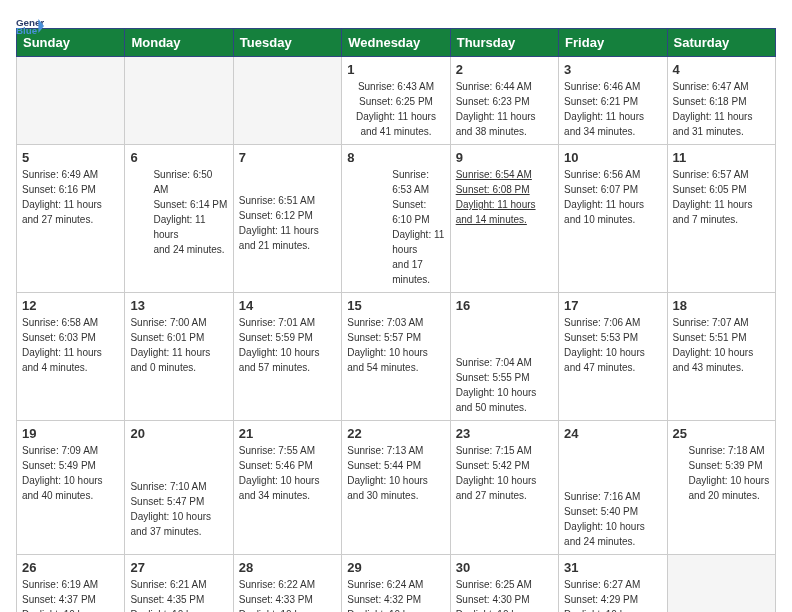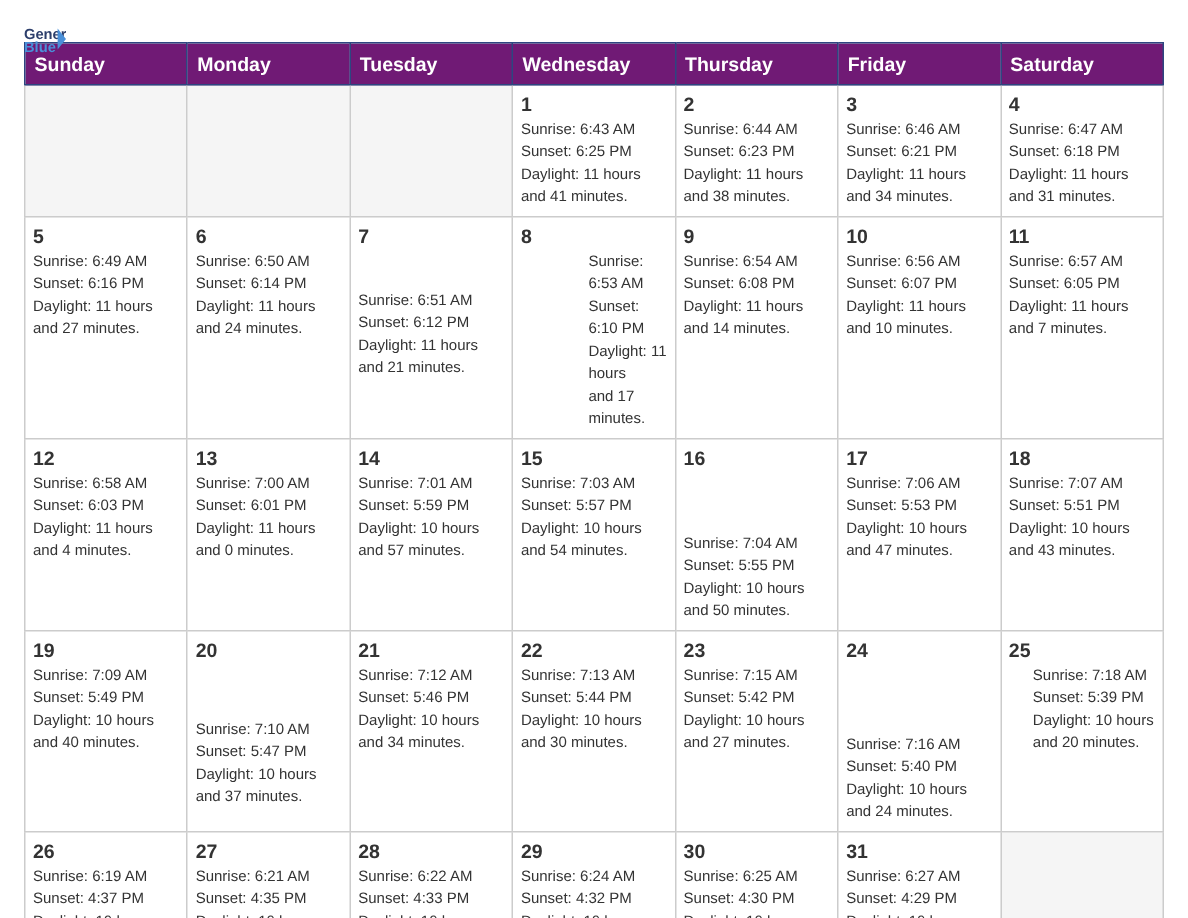--- a/index.html
+++ b/index.html
@@ -37,21 +37,21 @@
     .subtitle {
       font-size: 15px;
       color: #444;
     }
     .calendar {
       width: 100%;
       border-collapse: collapse;
       border: 1px solid #ccc;
     }
     .calendar th {
-      background-color: #701a75;
+      background-color: #15803d;
       color: white;
       text-align: left;
       padding: 6px 6px;
       font-size: 13px;
       font-weight: bold;
       border: 1px solid #2d4680;
     }
     .calendar td {
       vertical-align: top;
       padding: 5px 5px;
@@ -113,21 +113,21 @@
         <th>Saturday</th>
       </tr>
   </thead>
   <tbody id="calendar-body">
   <tr>
         <td class="other-month"></td>
         <td class="other-month"></td>
         <td class="other-month"></td>
         <td>
           <span class="day-number">1</span>
-          <div class="day-info" style="white-space: pre-line;">Sunrise: 6:43 AM
+          <div class="day-info" style="white-space: pre-line; text-align: center;">Sunrise: 6:43 AM
 Sunset: 6:25 PM
 Daylight: 11 hours
 and 41 minutes.</div>
         </td>
         <td>
           <span class="day-number">2</span>
           <div class="day-info" style="white-space: pre-line;">Sunrise: 6:44 AM
 Sunset: 6:23 PM
 Daylight: 11 hours
 and 38 minutes.</div>
@@ -150,42 +150,42 @@
       <tr>
         <td>
           <span class="day-number">5</span>
           <div class="day-info" style="white-space: pre-line;">Sunrise: 6:49 AM
 Sunset: 6:16 PM
 Daylight: 11 hours
 and 27 minutes.</div>
         </td>
         <td>
           <span class="day-number">6</span>
-          <div class="day-info" style="white-space: pre-line;">Sunrise: 6:50 AM
+          <div class="day-info" style="white-space: pre-line; margin-left: 23px;">Sunrise: 6:50 AM
 Sunset: 6:14 PM
 Daylight: 11 hours
 and 24 minutes.</div>
         </td>
         <td>
           <span class="day-number">7</span>
           <div class="day-info" style="white-space: pre-line; margin-top: 28px;">Sunrise: 6:51 AM
 Sunset: 6:12 PM
 Daylight: 11 hours
 and 21 minutes.</div>
         </td>
         <td>
           <span class="day-number">8</span>
           <div class="day-info" style="white-space: pre-line; margin-left: 45px;">Sunrise: 6:53 AM
 Sunset: 6:10 PM
 Daylight: 11 hours
 and 17 minutes.</div>
         </td>
         <td>
           <span class="day-number">9</span>
-          <div class="day-info" style="white-space: pre-line;">Sunrise: 6:54 AM
+          <div class="day-info" style="white-space: pre-line; text-decoration: underline;">Sunrise: 6:54 AM
 Sunset: 6:08 PM
 Daylight: 11 hours
 and 14 minutes.</div>
         </td>
         <td>
           <span class="day-number">10</span>
           <div class="day-info" style="white-space: pre-line;">Sunrise: 6:56 AM
 Sunset: 6:07 PM
 Daylight: 11 hours
 and 10 minutes.</div>
@@ -259,21 +259,21 @@
         </td>
         <td>
           <span class="day-number">20</span>
           <div class="day-info" style="white-space: pre-line; margin-top: 38px;">Sunrise: 7:10 AM
 Sunset: 5:47 PM
 Daylight: 10 hours
 and 37 minutes.</div>
         </td>
         <td>
           <span class="day-number">21</span>
-          <div class="day-info" style="white-space: pre-line;">Sunrise: 7:12 AM
+          <div class="day-info" style="white-space: pre-line;">Sunrise: 7:55 AM
 Sunset: 5:46 PM
 Daylight: 10 hours
 and 34 minutes.</div>
         </td>
         <td>
           <span class="day-number">22</span>
           <div class="day-info" style="white-space: pre-line;">Sunrise: 7:13 AM
 Sunset: 5:44 PM
 Daylight: 10 hours
 and 30 minutes.</div>

